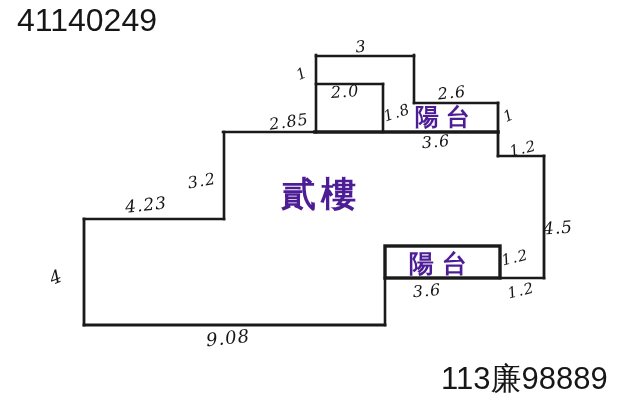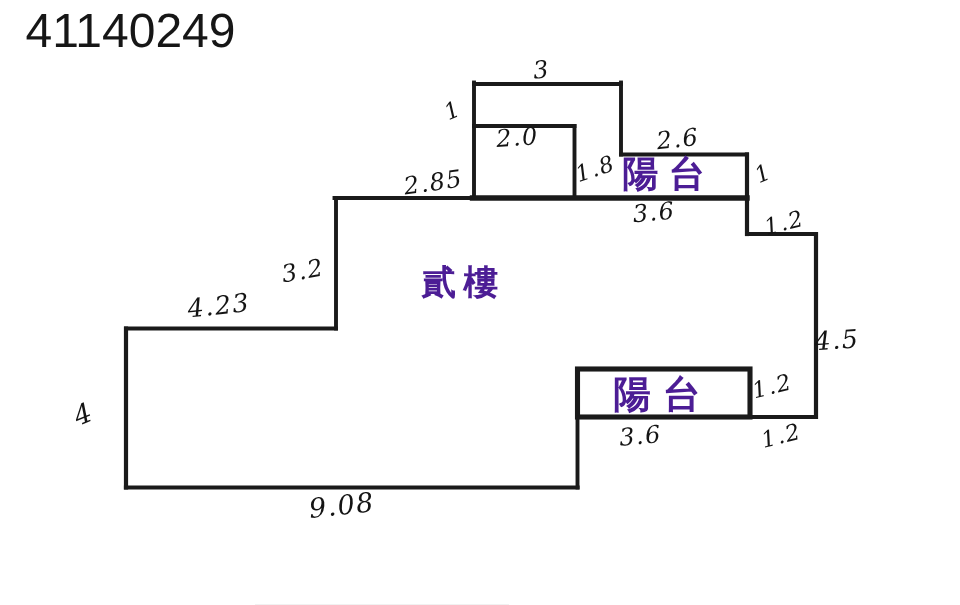--- a/index.html
+++ b/index.html
@@ -13,21 +13,21 @@
   }
   .case-number{
     position:absolute;left:441px;top:363px;font-size:31px;line-height:1;
     color:#161616;
   }
   svg.plan{position:absolute;left:0;top:0;width:640px;height:403px;}
   .cjk{
     position:absolute;font-family:"Liberation Serif","DejaVu Serif",serif;
     color:#4c1d95;line-height:1;white-space:nowrap;
   }
-  .main-room{left:281px;top:177px;font-size:23px;letter-spacing:5px;font-weight:600;}
+  .main-room{left:281px;top:177px;font-size:35px;letter-spacing:5px;font-weight:600;}
   .balcony-u{left:415px;top:105px;font-size:24px;letter-spacing:7px;font-weight:600;}
   .balcony-l{left:409px;top:251px;font-size:25px;letter-spacing:8px;font-weight:600;}
   .dim{
     position:absolute;font-family:"DejaVu Serif",serif;font-style:italic;
     font-size:16px;line-height:1;color:#141414;white-space:nowrap;letter-spacing:1px;
   }
 </style>
 </head>
 <body>
 
@@ -77,13 +77,14 @@
   <span class="dim" style="left:523px;top:149px;font-size:15px;transform:translate(-50%,-50%) rotate(-14deg);">1.2</span>
   <span class="dim" style="left:558px;top:228px;font-size:17px;transform:translate(-50%,-50%) rotate(-4deg);">4.5</span>
   <span class="dim" style="left:202px;top:181px;transform:translate(-50%,-50%) rotate(-10deg);">3.2</span>
   <span class="dim" style="left:146px;top:205px;font-size:17px;transform:translate(-50%,-50%) rotate(-6deg);">4.23</span>
   <span class="dim" style="left:56px;top:277px;font-size:18px;transform:translate(-50%,-50%) rotate(-22deg);">4</span>
   <span class="dim" style="left:228px;top:338px;font-size:18px;transform:translate(-50%,-50%) rotate(-6deg);">9.08</span>
   <span class="dim" style="left:427px;top:291px;transform:translate(-50%,-50%) rotate(-5deg);">3.6</span>
   <span class="dim" style="left:515px;top:258px;font-size:15px;transform:translate(-50%,-50%) rotate(-14deg);">1.2</span>
   <span class="dim" style="left:521px;top:291px;font-size:15px;transform:translate(-50%,-50%) rotate(-14deg);">1.2</span>
 
+  <div class="case-number">113廉98889</div>
 </div>
 
 </body></html>

